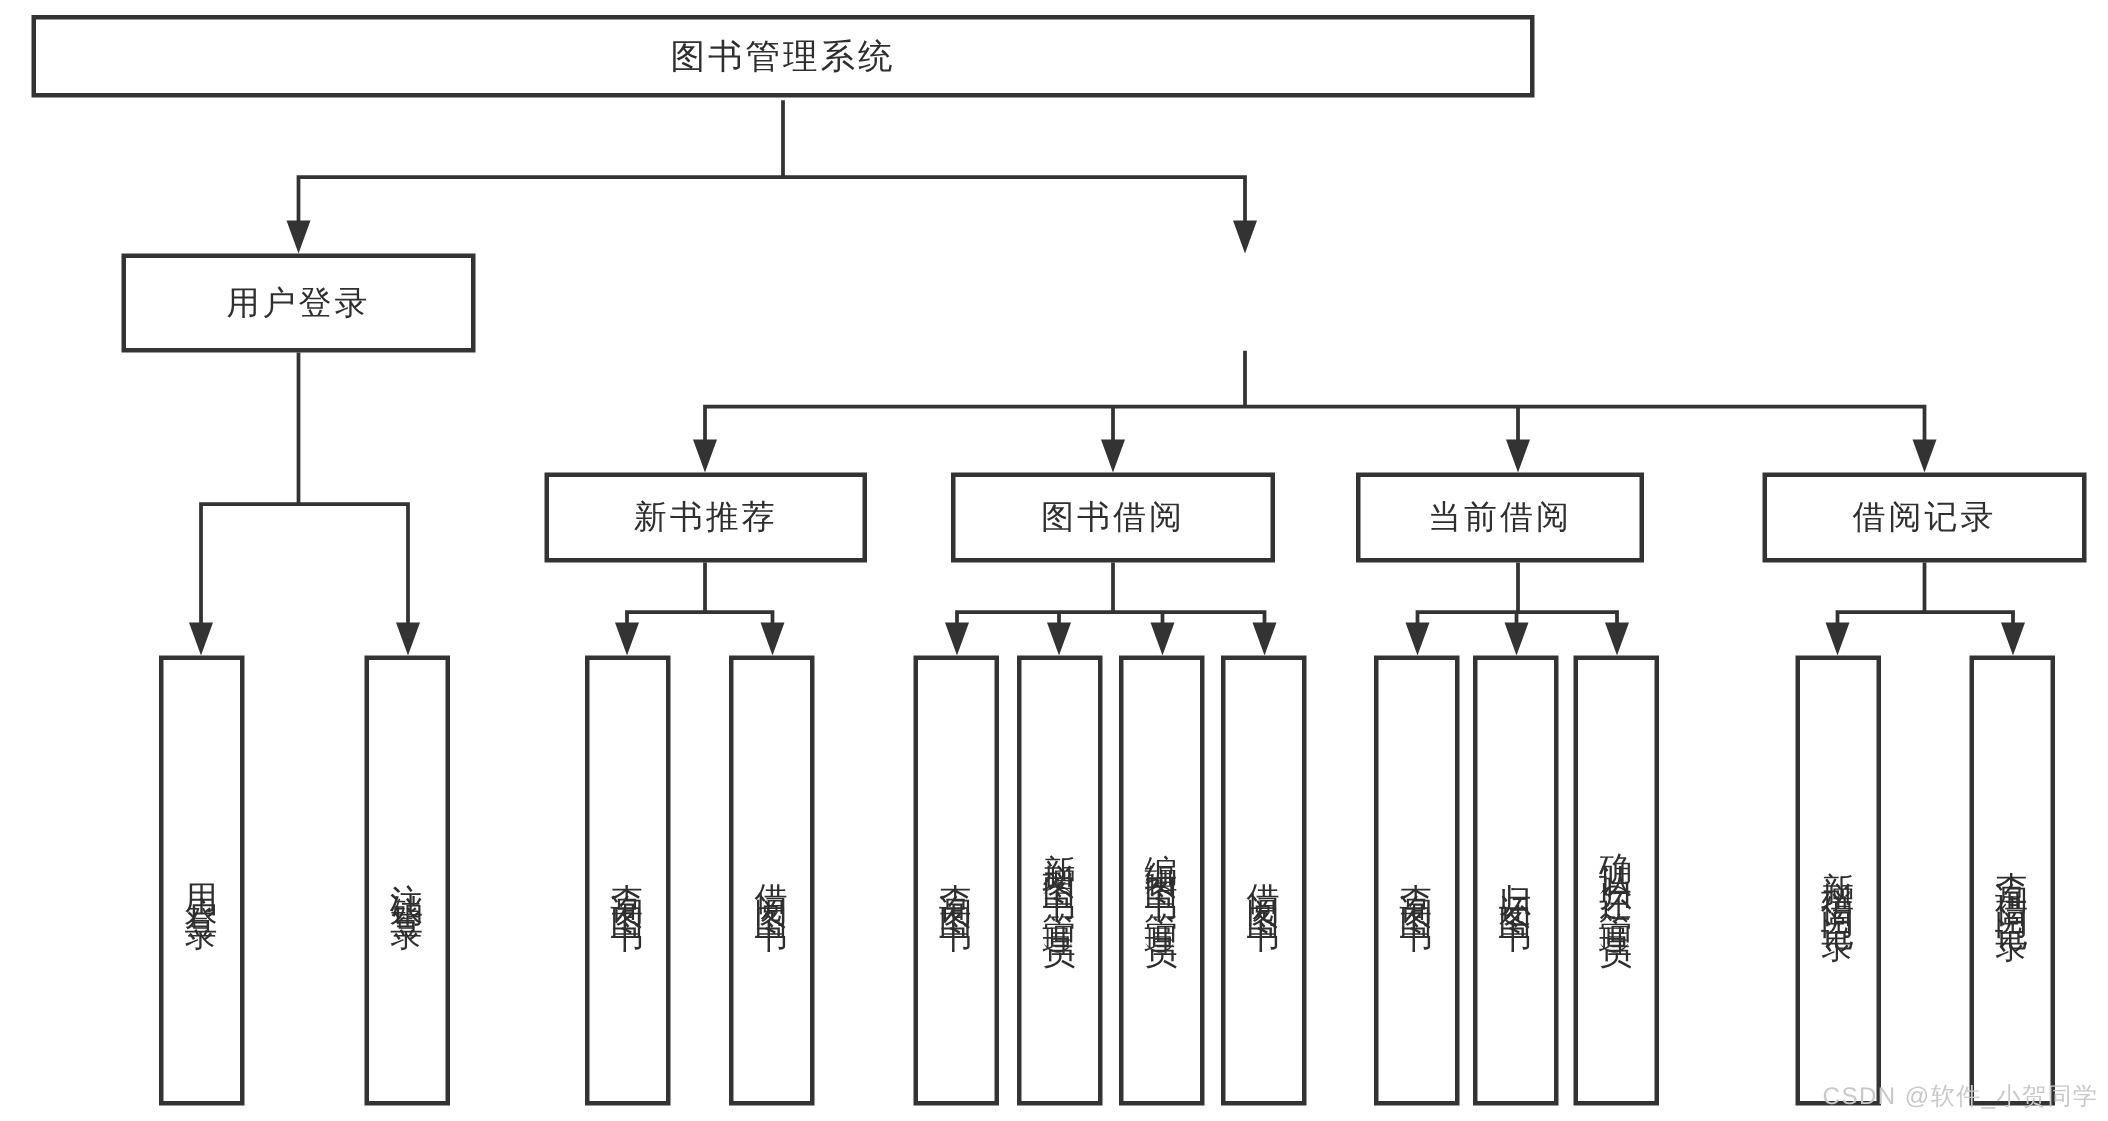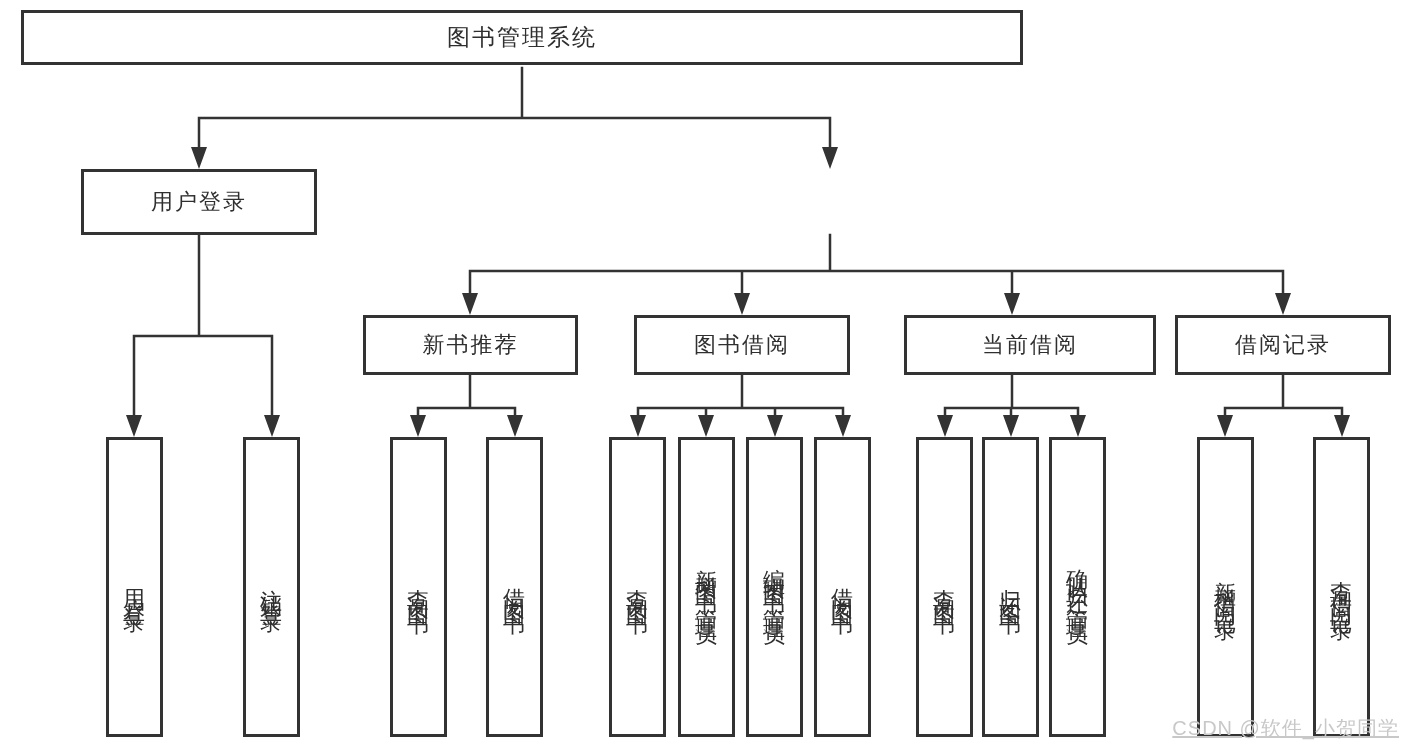--- a/index.html
+++ b/index.html
@@ -29,22 +29,22 @@
     display:flex; align-items:center; justify-content:center;
     z-index:2;
   }
   .vtext {
     writing-mode:vertical-rl; text-orientation:mixed;
     font-size:22px; color:#2f2f2f; letter-spacing:8px;
     line-height:1.05; white-space:nowrap;
   }
   .watermark {
     position:absolute; right:6px; bottom:5px;
-    font-size:20px; color:#c8c8c8; letter-spacing:1px;
-    z-index:5; white-space:nowrap;text-decoration:underline;
+    font-size:16px; color:#c8c8c8; letter-spacing:1px;
+    z-index:5; white-space:nowrap;
   }
 </style>
 </head>
 <body>
 
 <div id="canvas">
 
   <svg class="connectors" viewBox="0 0 1405 747">
 
     <path class="cline" d="M522 68 V118 M199 118 H830 M199 118 V152 M830 118 V152"></path>
@@ -76,21 +76,21 @@
   <div class="hbox l2" style="left:81px;">
     <span>用户登录</span>
   </div>
 
   <div class="hbox l3" style="left:363px;width:215px;">
     <span>新书推荐</span>
   </div>
   <div class="hbox l3" style="left:634px;width:216px;">
     <span>图书借阅</span>
   </div>
-  <div class="hbox l3" style="left:904px;width:252px;">
+  <div class="hbox l3" style="left:904px;width:192px;">
     <span>当前借阅</span>
   </div>
   <div class="hbox l3" style="left:1175px;width:216px;">
     <span>借阅记录</span>
   </div>
 
   <div class="vbox" style="left:106px;">
     <span class="vtext">用户登录</span>
   </div>
   <div class="vbox" style="left:243px;">

